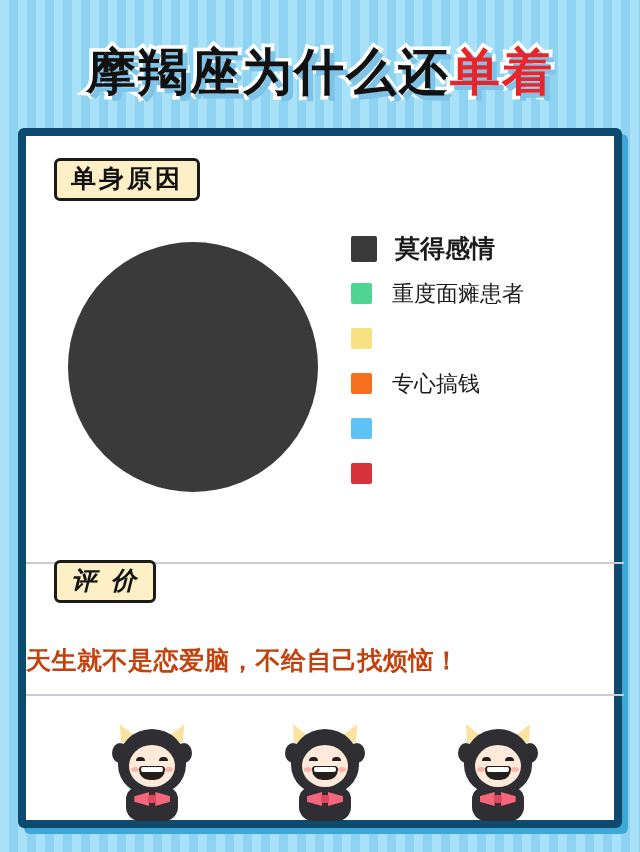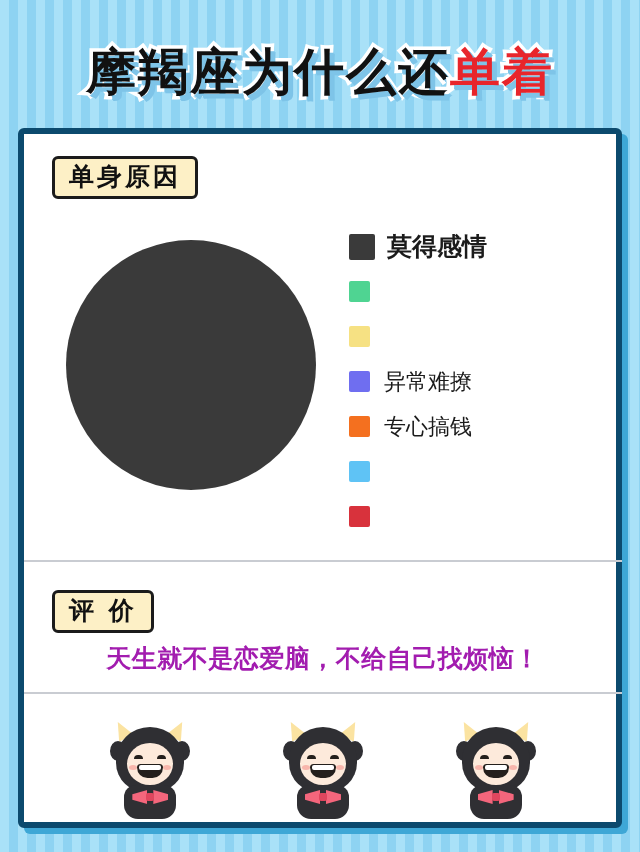--- a/index.html
+++ b/index.html
@@ -62,21 +62,21 @@
   .title .accent { color: #e8252b; }
 
   
   .card {
     position: absolute;
     left: 18px;
     top: 128px;
     width: 604px;
     height: 700px;
     background: #ffffff;
-    border: 6px solid #0c4a6e;
+    border: 8px solid #0c4a6e;
     border-radius: 6px;
     box-sizing: border-box;
   }
   .card-shadow {
     position: absolute;
     left: 24px;
     top: 134px;
     width: 604px;
     height: 700px;
     background: #3ea7d6;
@@ -138,20 +138,21 @@
     height: 21px;
     flex: 0 0 21px;
     margin-right: 14px;
     border-radius: 2px;
   }
   .legend-label {
     font-family: "DejaVu Sans", sans-serif;
     font-size: 22px;
     color: #1b1b1b;
     white-space: nowrap;
+    margin-left: 6px;
   }
   .legend-row.primary .legend-swatch {
     width: 26px;
     height: 26px;
     flex: 0 0 26px;
     margin-right: 12px;
   }
   .legend-row.primary .legend-label {
     font-size: 25px;
     font-weight: bold;
@@ -165,32 +166,33 @@
     height: 0;
     border-top: 2px solid #c9ccd2;
   }
   .divider-1 { top: 426px; }
   .divider-2 { top: 558px; }
 
   
   .chip-comment {
     position: absolute;
     left: 28px;
-    top: 456px;
+    top: 424px;
+    font-style: italic;
   }
   .comment-text {
     position: absolute;
     left: 0;
     top: 508px;
     width: 598px;
-    text-align: center;
+    text-align: left;
     font-family: "DejaVu Sans", sans-serif;
     font-size: 25px;
     font-weight: bold;
-    color: #a21caf;
+    color: #c2410c;
     letter-spacing: 0.5px;
     white-space: nowrap;
   }
 
   
   .mascots {
     position: absolute;
     left: 0;
     top: 578px;
     width: 598px;
@@ -347,27 +349,24 @@
     <div class="chart-area">
       <div class="pie"></div>
 
       <div class="legend">
         <div class="legend-row primary">
           <span class="legend-swatch" style="background:#3a3a3a"></span>
           <span class="legend-label">莫得感情</span>
         </div>
         <div class="legend-row">
           <span class="legend-swatch" style="background:#4fd492"></span>
+          <span class="legend-label">重度面瘫患者</span>
         </div>
         <div class="legend-row">
           <span class="legend-swatch" style="background:#f6e183"></span>
-        </div>
-        <div class="legend-row">
-          <span class="legend-swatch" style="background:#6f6ef0"></span>
-          <span class="legend-label">异常难撩</span>
         </div>
         <div class="legend-row">
           <span class="legend-swatch" style="background:#f4701f"></span>
           <span class="legend-label">专心搞钱</span>
         </div>
         <div class="legend-row">
           <span class="legend-swatch" style="background:#5fc3f5"></span>
         </div>
         <div class="legend-row">
           <span class="legend-swatch" style="background:#d8323c"></span>

